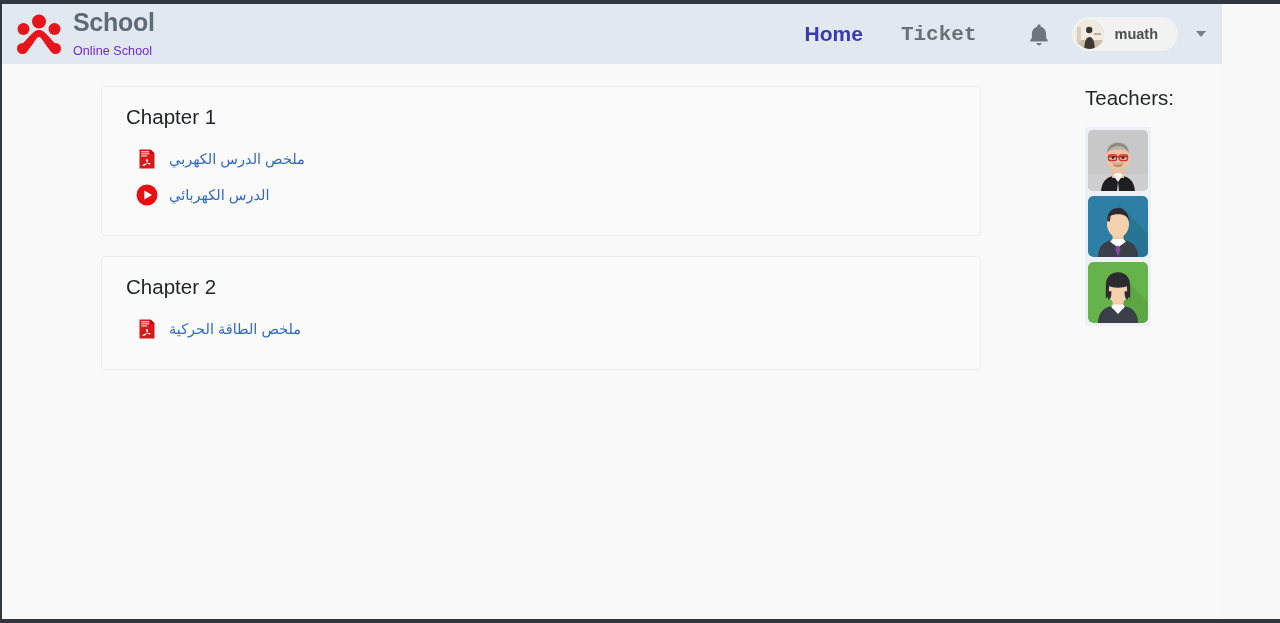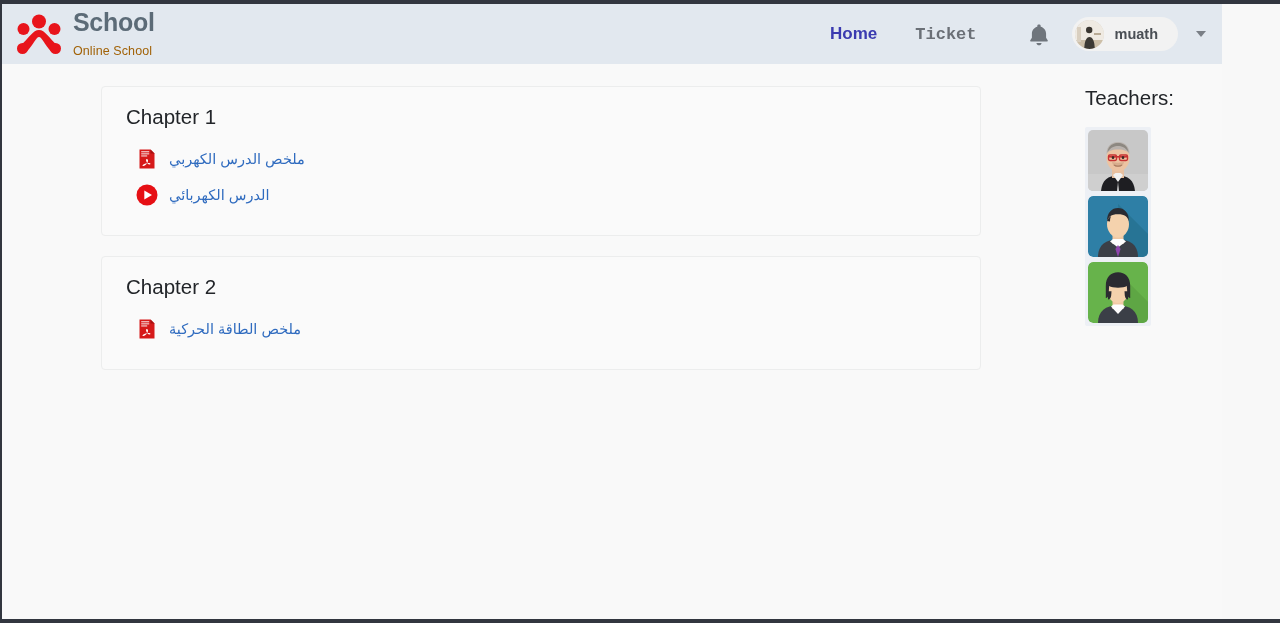--- a/index.html
+++ b/index.html
@@ -82,34 +82,34 @@
     line-height: 1;
   }
   .brand-title {
     font-size: 25px;
     font-weight: bold;
     color: #5c6b77;
     letter-spacing: -0.3px;
   }
   .brand-sub {
     font-size: 12.5px;
-    color: #a16207;
+    color: #6d28d9;
     margin-top: 10px;
     letter-spacing: 0.1px;
   }
 
   
   #nav-right {
     margin-left: auto;
     display: flex;
     align-items: center;
     height: 100%;
   }
   .nav-link {
-    font-size: 17px;
+    font-size: 21px;
     font-weight: bold;
     text-decoration: none;
     padding: 0 19px;
     white-space: nowrap;
   }
   .nav-link.active { color: #3a3ab0; }
   .nav-link.muted  { color: #6b7077; font-family: Liberation Mono, monospace; }
 
   .bell-wrap {
     padding: 0 22px 0 32px;

